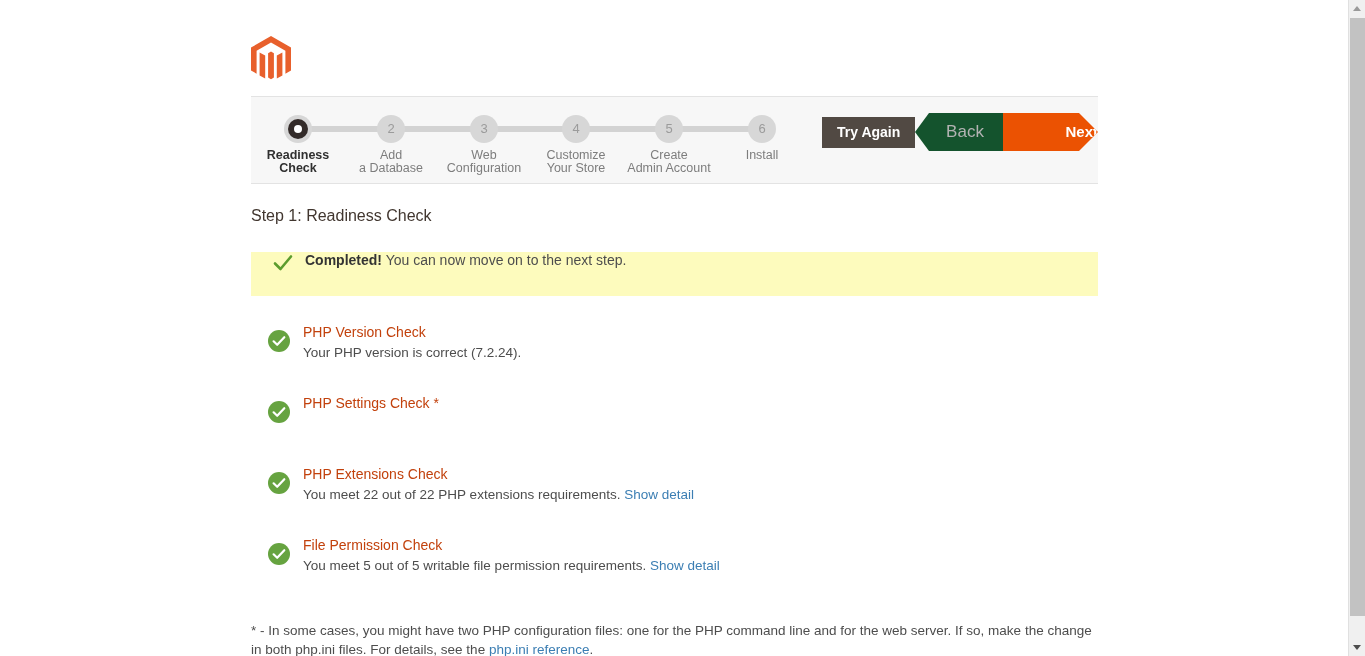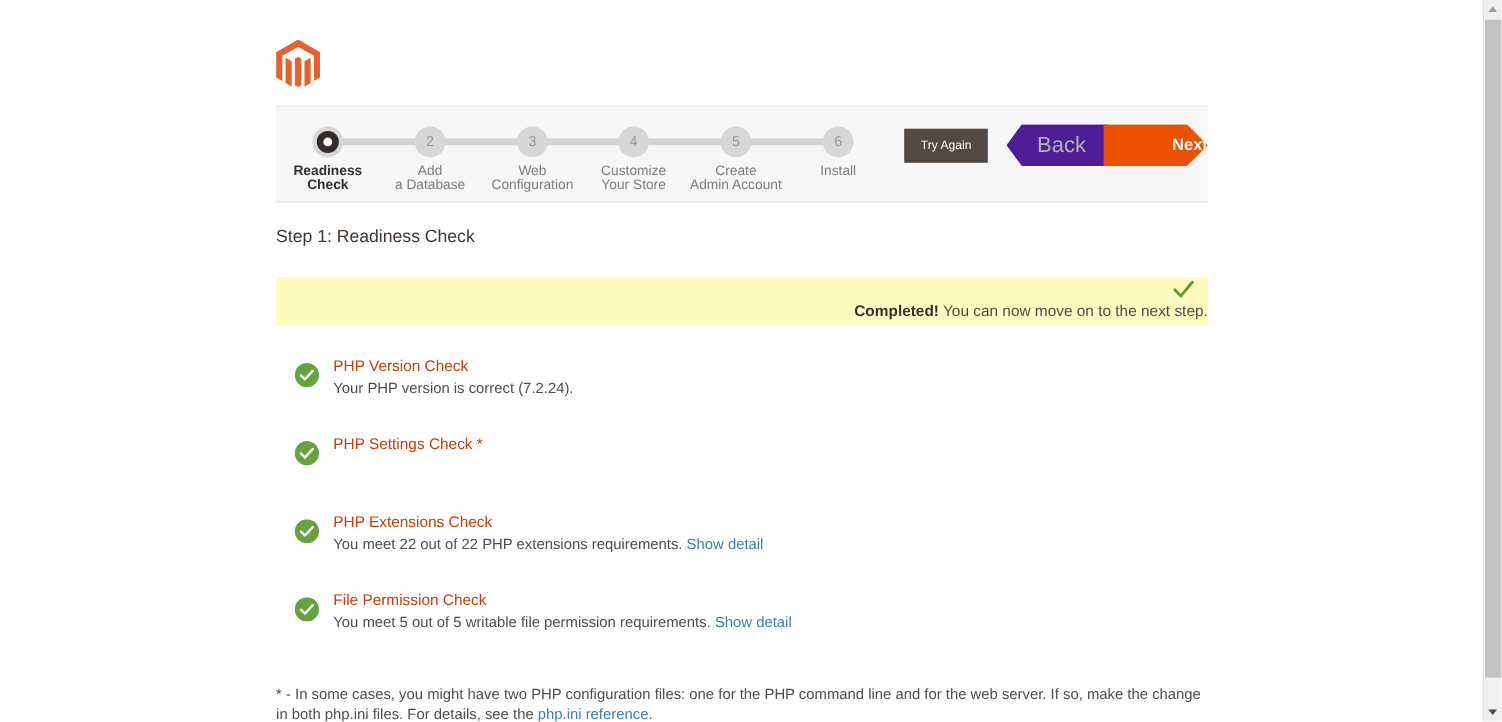--- a/index.html
+++ b/index.html
@@ -124,37 +124,37 @@
 
   
   .btn-try {
     position: absolute;
     left: 571px;
     top: 20px;
     height: 31px;
     padding: 0 15px;
     background: #514943;
     color: #ffffff;
-    font-size: 11px;
-    font-weight: normal;
+    font-size: 14px;
+    font-weight: bold;
     line-height: 31px;
     border: 0;
     cursor: pointer;
     white-space: nowrap;
   }
 
   .btn-back {
     position: absolute;
     left: 664px;
     top: 16px;
     width: 92px;
     height: 38px;
-    background: #4c1d95;
+    background: #14532d;
     color: #b3b3b3;
-    font-size: 20px;
+    font-size: 17px;
     line-height: 38px;
     text-align: center;
     padding-left: 8px;
     clip-path: polygon(14px 0, 100% 0, 100% 100%, 14px 100%, 0 50%);
     cursor: default;
   }
 
   .btn-next {
     position: absolute;
     left: 752px;
@@ -185,22 +185,21 @@
 
   
   .banner {
     position: absolute;
     left: 251px;
     top: 252px;
     width: 847px;
     height: 44px;
     background: #fdfbbd;
     display: flex;
-    align-items: flex-end;
-    flex-direction: column;
+    align-items: flex-start;
   }
   .banner-check {
     width: 22px;
     height: 22px;
     margin-left: 21px;
     margin-right: 11px;
     flex: 0 0 auto;
   }
   .banner-text {
     font-size: 14px;

